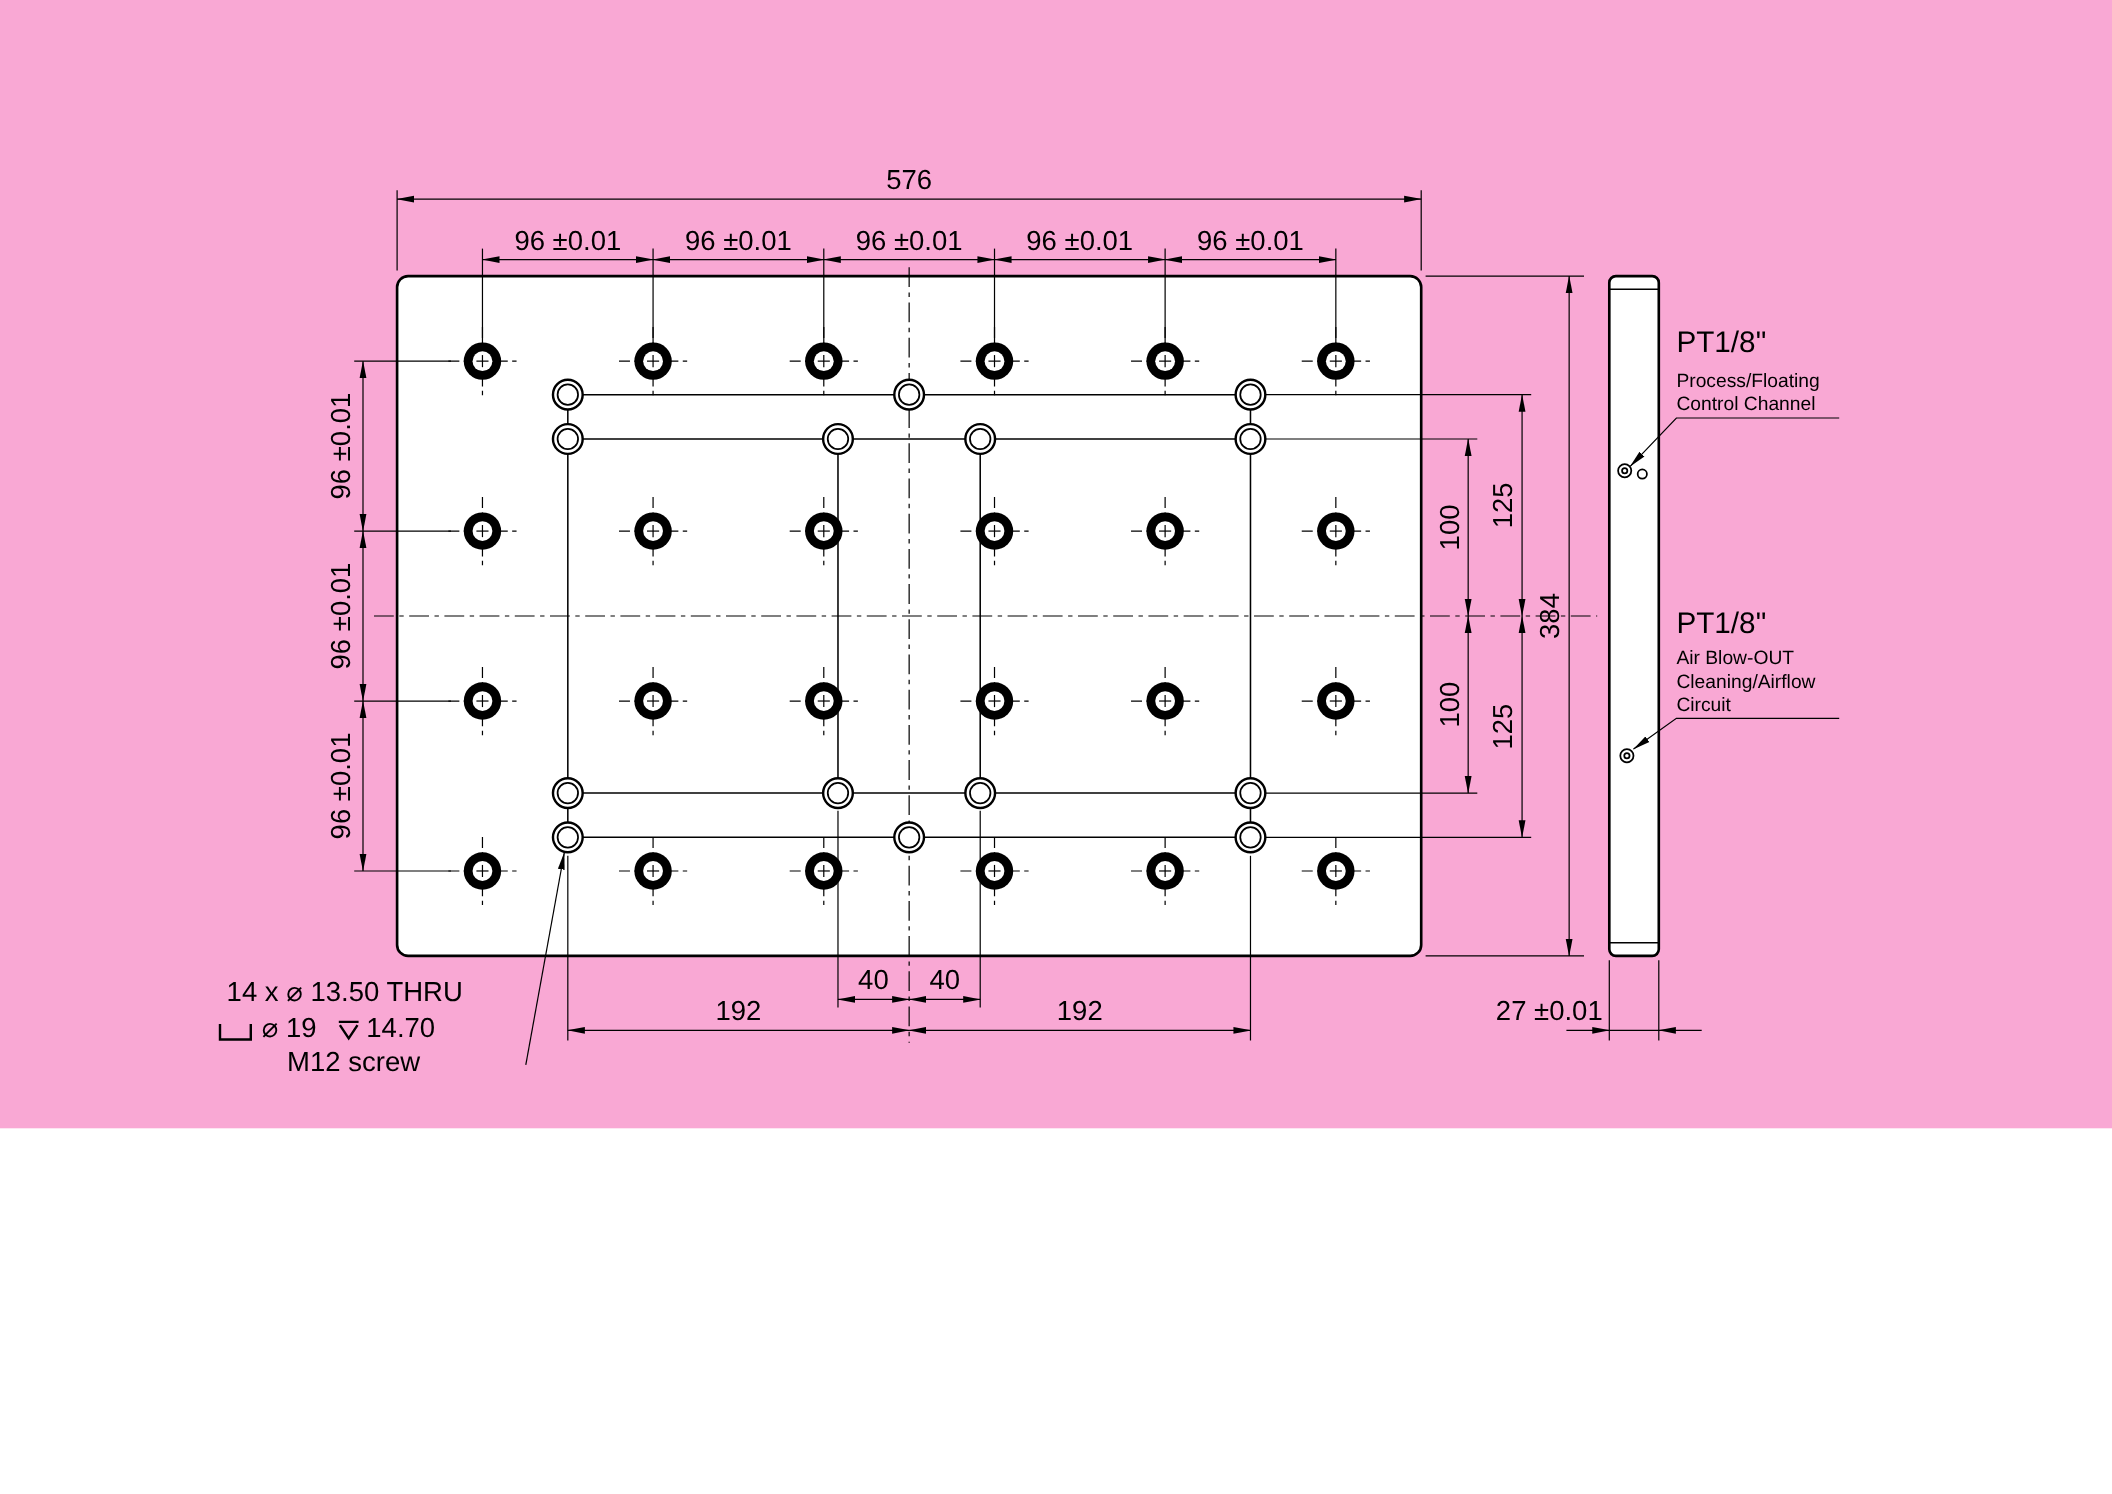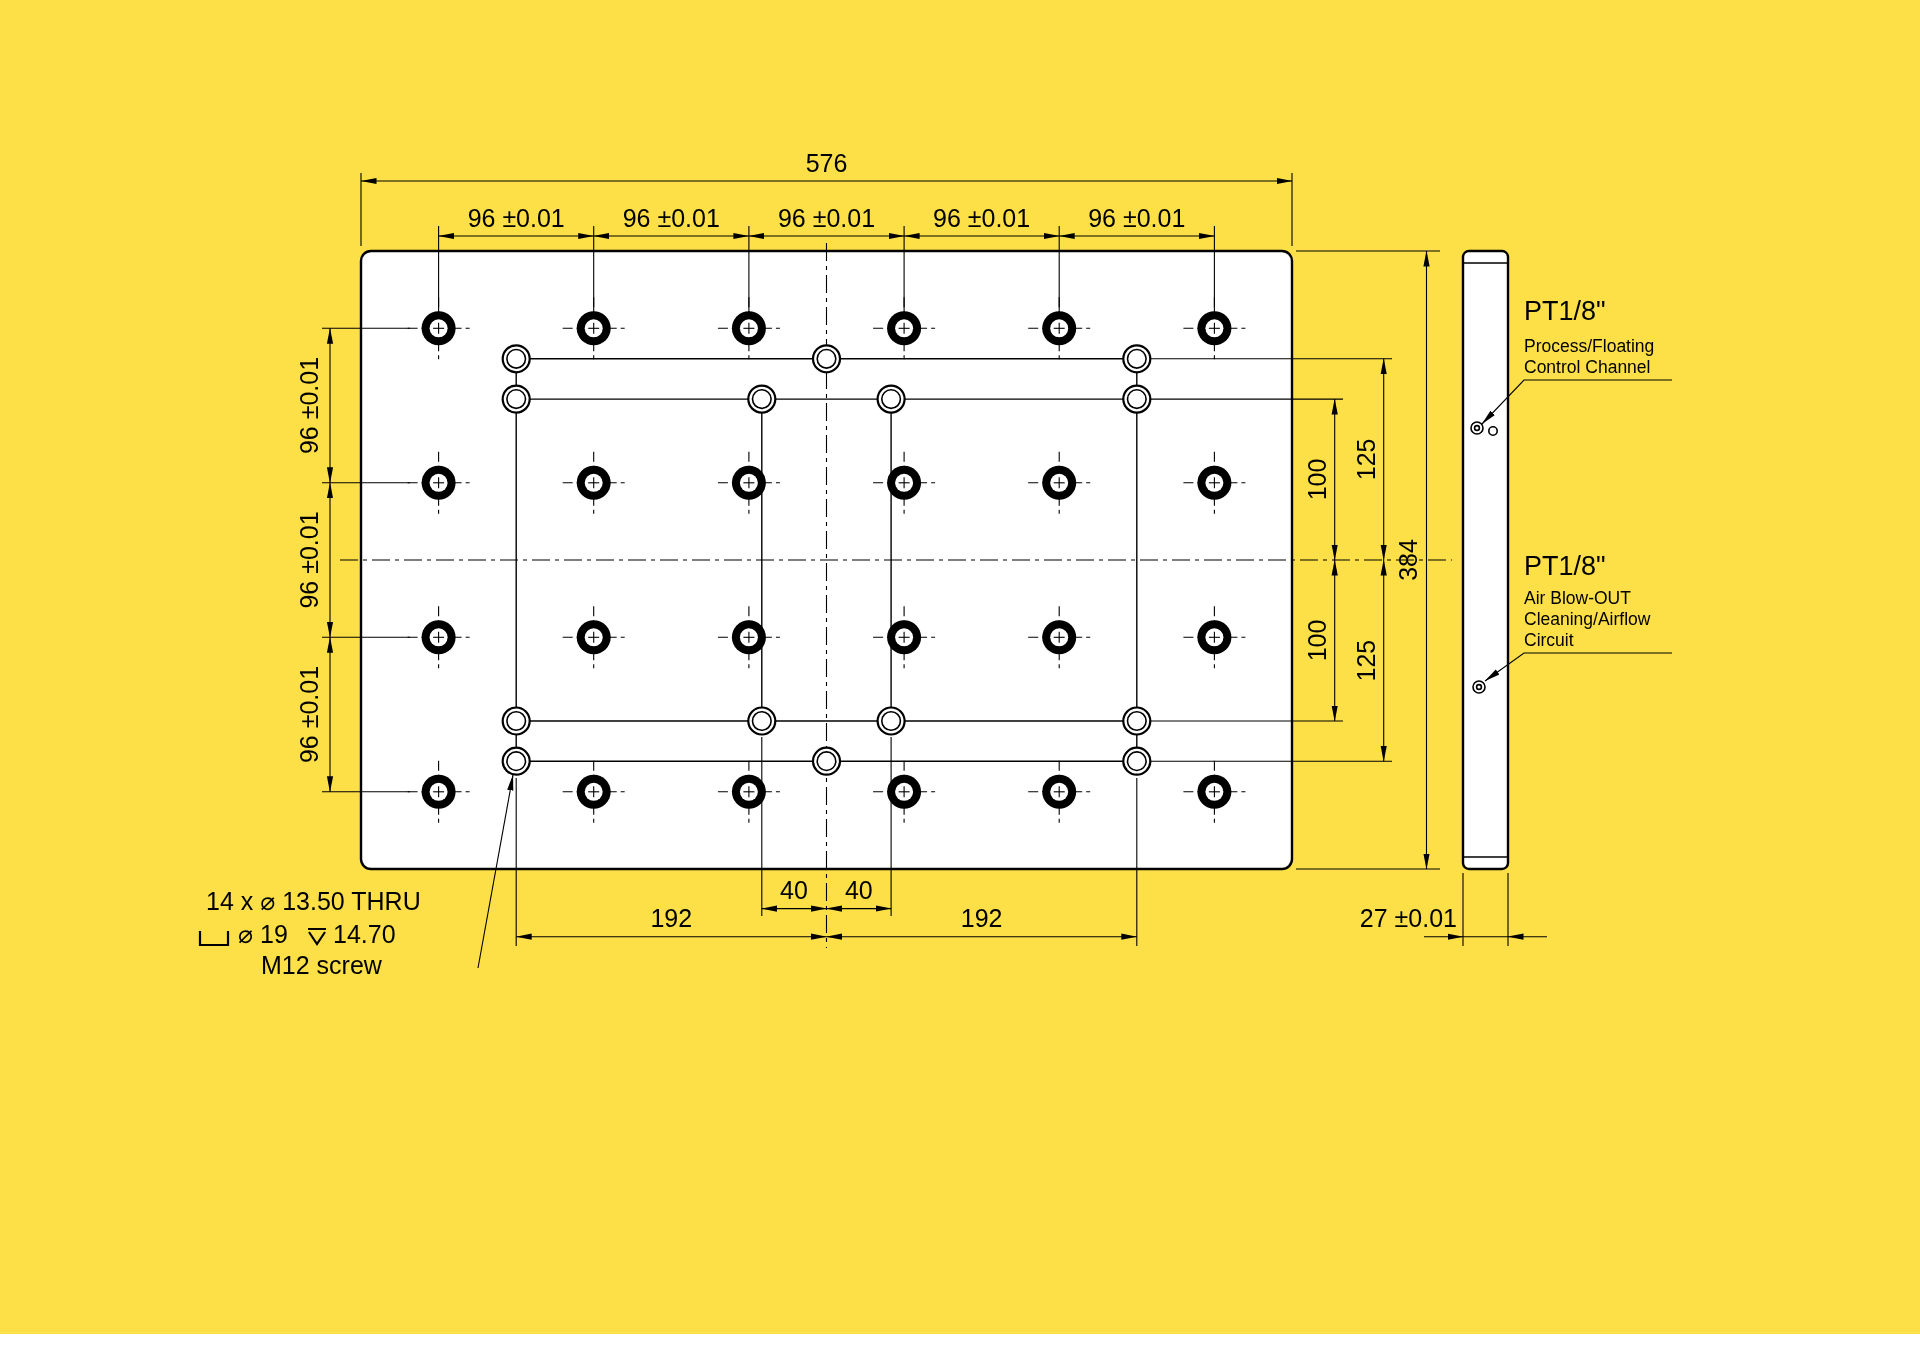--- a/index.html
+++ b/index.html
@@ -1,16 +1,16 @@
 <!DOCTYPE html>
 <html><head>
 <meta charset="utf-8">
 <style>
   html,body{margin:0;padding:0;background:#fff;}
-  .sheet{width:1920px;height:1334px;background:#fde047;position:relative;overflow:hidden;
+  .sheet{width:1920px;height:1026px;background:#f9a8d4;position:relative;overflow:hidden;
          font-family:"Liberation Sans","DejaVu Sans",sans-serif;}
   svg{display:block;}
   .plate{fill:#ffffff;stroke:#000;stroke-width:2.4;}
   .thin{fill:none;stroke:#000;stroke-width:1.4;}
   .dim{fill:none;stroke:#000;stroke-width:1.1;}
   .cl{fill:none;stroke:#000;stroke-width:1.1;stroke-dasharray:18 5 4 5;}
   .clh{fill:none;stroke:#000;stroke-width:1.1;stroke-dasharray:10 4 4 4;}
   .sym{fill:none;stroke:#000;stroke-width:2.2;}
   .port{fill:#ffffff;stroke:#000;stroke-width:1.6;}
   text{fill:#000;font-family:"Liberation Sans","DejaVu Sans",sans-serif;}

